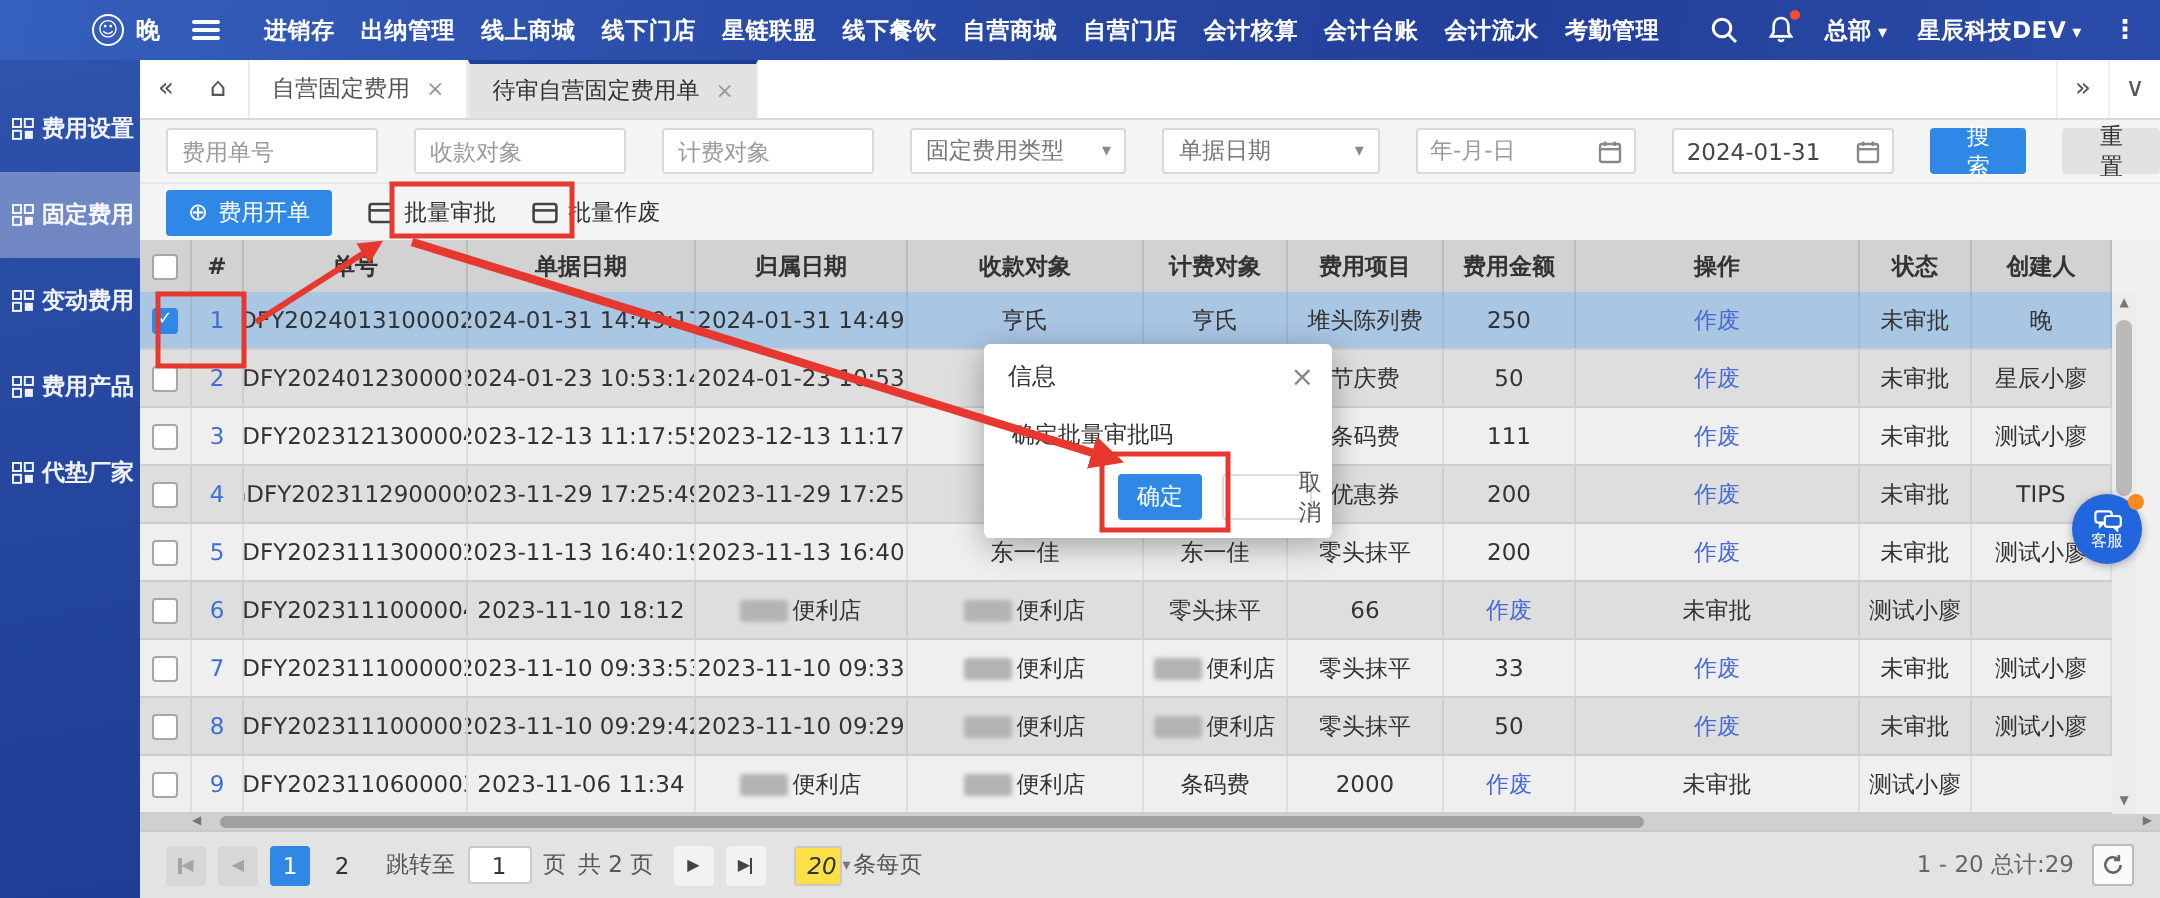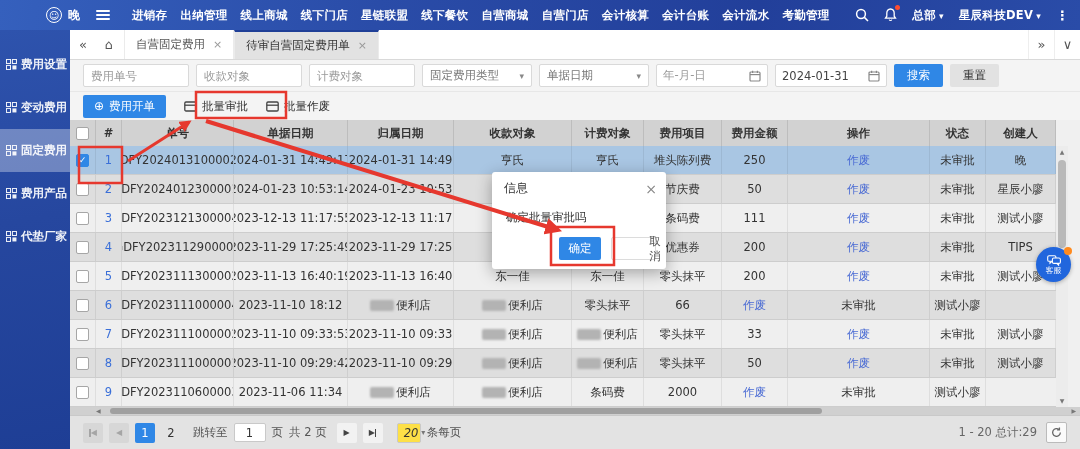--- a/index.html
+++ b/index.html
@@ -38,21 +38,21 @@
   .tabbar{ height:30px; background:#fff; border-bottom:1px solid #d9d9d9; display:flex; align-items:center; flex:none;}
   .tb-ico{ width:26px; text-align:center; color:#555; font-size:13px; cursor:pointer; flex:none;}
   .tabs{ display:flex; height:100%; margin-left:2px;}
   .tab{ display:flex; align-items:center; gap:8px; padding:0 11px; font-size:11.5px; color:#555;
     border-right:1px solid #ebebeb; border-left:1px solid #ebebeb; cursor:pointer; white-space:nowrap;}
   .tab .x{ color:#999; font-size:11px;}
   .tab.active{ background:#e2e2e2; border-top:2px solid #1f3f97; color:#333;}
   .tab-right{ margin-left:auto; display:flex; height:100%; align-items:center;}
   .tab-right .tb-ico{ border-left:1px solid #eee; height:100%; line-height:30px;}
   
-  .filterbar{ height:32px; background:#f4f4f4; display:flex; align-items:center; gap:7px; padding-left:13px; border-bottom:1px solid #e7e7e7; flex:none;}
+  .filterbar{ height:32px; background:#f4f4f4; display:flex; align-items:center; gap:18px; padding-left:13px; border-bottom:1px solid #e7e7e7; flex:none;}
   .f-input{ width:106px; height:23px; border:1px solid #d9d9d9; border-radius:2px; background:#fff; font-size:11.5px; padding:0 7px; color:#333; font-family:inherit;}
   .f-input::placeholder{ color:#9a9a9a;}
   .f-select{ width:110px; height:23px; border:1px solid #d9d9d9; border-radius:2px; background:#fff; display:flex; align-items:center; justify-content:space-between; padding:0 7px; font-size:11.5px; color:#777; cursor:pointer;}
   .f-select .caret{ color:#888;}
   .f-date{ width:112px; height:23px; border:1px solid #d9d9d9; border-radius:2px; background:#fff; display:flex; align-items:center; justify-content:space-between; padding:0 6px; font-size:11.5px;}
   .f-date .ph{ color:#9a9a9a;} .f-date .val{ color:#444;}
   .btn{ height:23px; padding:0 13px; border-radius:2px; display:inline-flex; align-items:center; justify-content:center; font-size:11.5px; cursor:pointer; border:none; font-family:inherit;}
   .btn-primary{ background:var(--accent-blue); color:#fff;}
   .btn-reset{ background:#e2e2e2; color:#333;}
   
@@ -169,41 +169,41 @@
         <span class="side-ico">
           <svg width="11" height="11" viewBox="0 0 12 12">
             <rect x="0.5" y="0.5" width="4.4" height="4.4" fill="none" stroke="currentColor" stroke-width="1.1"></rect>
             <rect x="7" y="0.5" width="4.4" height="4.4" fill="none" stroke="currentColor" stroke-width="1.1"></rect>
             <rect x="0.5" y="7" width="4.4" height="4.4" fill="none" stroke="currentColor" stroke-width="1.1"></rect>
             <rect x="7" y="7" width="4.4" height="4.4" fill="currentColor"></rect>
           </svg>
         </span>
         <span>费用设置</span>
       </div>
+      <div class="side-item active">
+        <span class="side-ico">
+          <svg width="11" height="11" viewBox="0 0 12 12">
+            <rect x="0.5" y="0.5" width="4.4" height="4.4" fill="none" stroke="currentColor" stroke-width="1.1"></rect>
+            <rect x="7" y="0.5" width="4.4" height="4.4" fill="none" stroke="currentColor" stroke-width="1.1"></rect>
+            <rect x="0.5" y="7" width="4.4" height="4.4" fill="none" stroke="currentColor" stroke-width="1.1"></rect>
+            <rect x="7" y="7" width="4.4" height="4.4" fill="currentColor"></rect>
+          </svg>
+        </span>
+        <span>固定费用</span>
+      </div>
       <div class="side-item">
         <span class="side-ico">
           <svg width="11" height="11" viewBox="0 0 12 12">
             <rect x="0.5" y="0.5" width="4.4" height="4.4" fill="none" stroke="currentColor" stroke-width="1.1"></rect>
             <rect x="7" y="0.5" width="4.4" height="4.4" fill="none" stroke="currentColor" stroke-width="1.1"></rect>
             <rect x="0.5" y="7" width="4.4" height="4.4" fill="none" stroke="currentColor" stroke-width="1.1"></rect>
             <rect x="7" y="7" width="4.4" height="4.4" fill="currentColor"></rect>
           </svg>
         </span>
         <span>变动费用</span>
-      </div>
-      <div class="side-item active">
-        <span class="side-ico">
-          <svg width="11" height="11" viewBox="0 0 12 12">
-            <rect x="0.5" y="0.5" width="4.4" height="4.4" fill="none" stroke="currentColor" stroke-width="1.1"></rect>
-            <rect x="7" y="0.5" width="4.4" height="4.4" fill="none" stroke="currentColor" stroke-width="1.1"></rect>
-            <rect x="0.5" y="7" width="4.4" height="4.4" fill="none" stroke="currentColor" stroke-width="1.1"></rect>
-            <rect x="7" y="7" width="4.4" height="4.4" fill="currentColor"></rect>
-          </svg>
-        </span>
-        <span>固定费用</span>
       </div>
       <div class="side-item">
         <span class="side-ico">
           <svg width="11" height="11" viewBox="0 0 12 12">
             <rect x="0.5" y="0.5" width="4.4" height="4.4" fill="none" stroke="currentColor" stroke-width="1.1"></rect>
             <rect x="7" y="0.5" width="4.4" height="4.4" fill="none" stroke="currentColor" stroke-width="1.1"></rect>
             <rect x="0.5" y="7" width="4.4" height="4.4" fill="none" stroke="currentColor" stroke-width="1.1"></rect>
             <rect x="7" y="7" width="4.4" height="4.4" fill="currentColor"></rect>
           </svg>
         </span>

